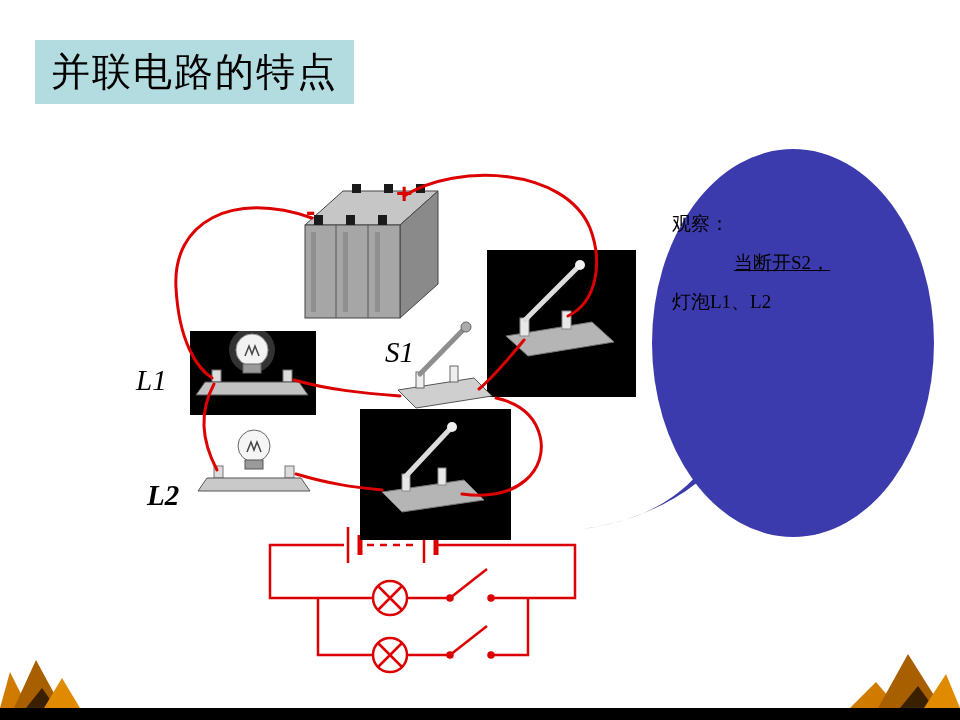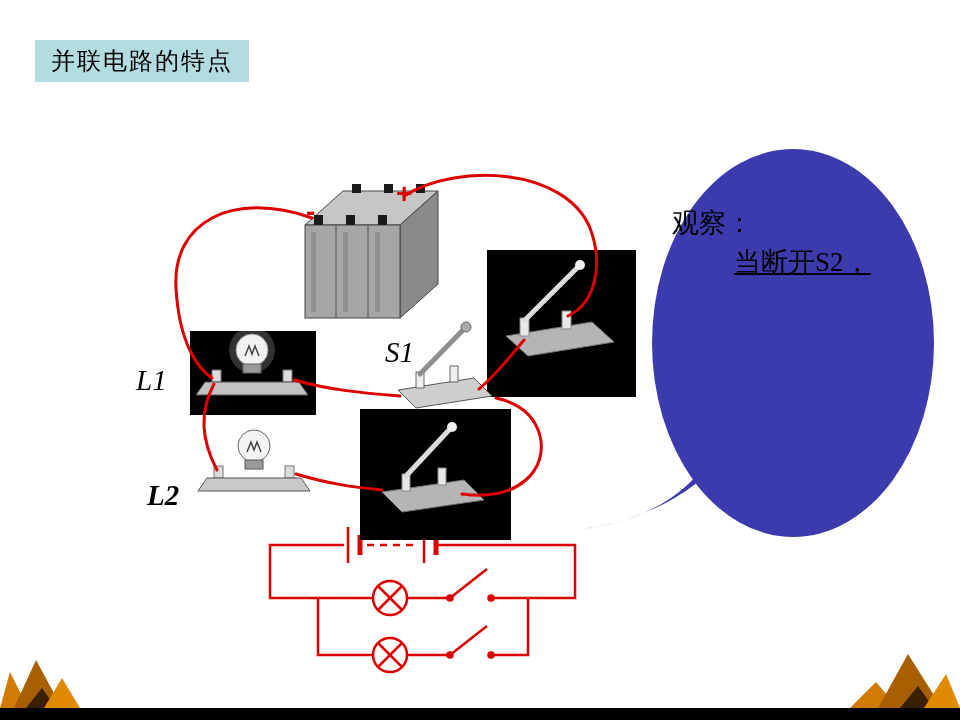--- a/index.html
+++ b/index.html
@@ -8,21 +8,21 @@
     background:#ffffff;
     font-family:"Liberation Serif", serif;
   }
   .abs { position:absolute; }
   svg.layer { position:absolute; left:0; top:0; }
 
   .title-box {
     left:35px; top:40px;
     background:#b2dce0;
     color:#000;
-    font-size:24px;
+    font-size:39px;
     padding:5px 16px;
     letter-spacing:2px;
   }
 
   .comp-label {
     font-style:italic;
     font-size:29px;
     color:#000;
     font-family:"Liberation Serif", serif;
   }
@@ -33,21 +33,21 @@
   .term {
     color:#dd0000;
     font-weight:bold;
     font-family:"Liberation Sans", sans-serif;
   }
   #term-minus { left:306px; top:196px; font-size:28px; }
   #term-plus  { left:396px; top:178px; font-size:28px; }
 
   .bubble-text {
     left:672px; top:204px; width:258px;
-    font-size:27px; line-height:39px;
+    font-size:19px; line-height:39px;
     color:#000;
   }
   .bubble-text .indent { padding-left:62px;text-decoration:underline; }
 </style>
 </head>
 <body>
 
 <svg class="layer" width="960" height="720" viewBox="0 0 960 720">
 
   <g fill="#3b3bad">
@@ -175,13 +175,14 @@
 <span class="abs comp-label" id="label-l1">L1</span>
 <span class="abs comp-label" id="label-l2">L2</span>
 <span class="abs comp-label" id="label-s1">S1</span>
 
 <span class="abs term" id="term-minus">-</span>
 <span class="abs term" id="term-plus">+</span>
 
 <div class="abs bubble-text">
   <div>观察：</div>
   <div class="indent">当断开S2，</div>
+  <div>灯泡L1、L2</div>
 </div>
 
 </body></html>

